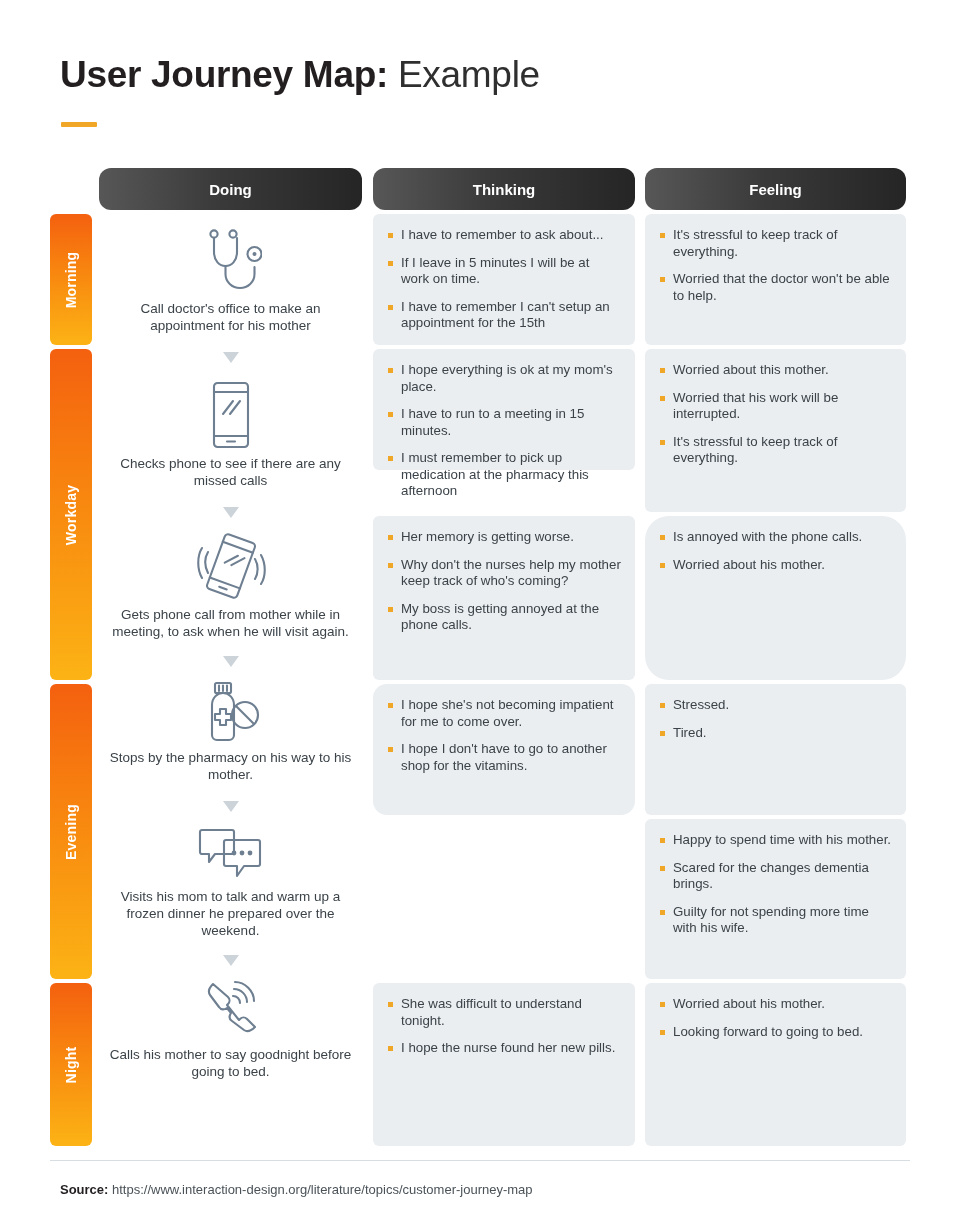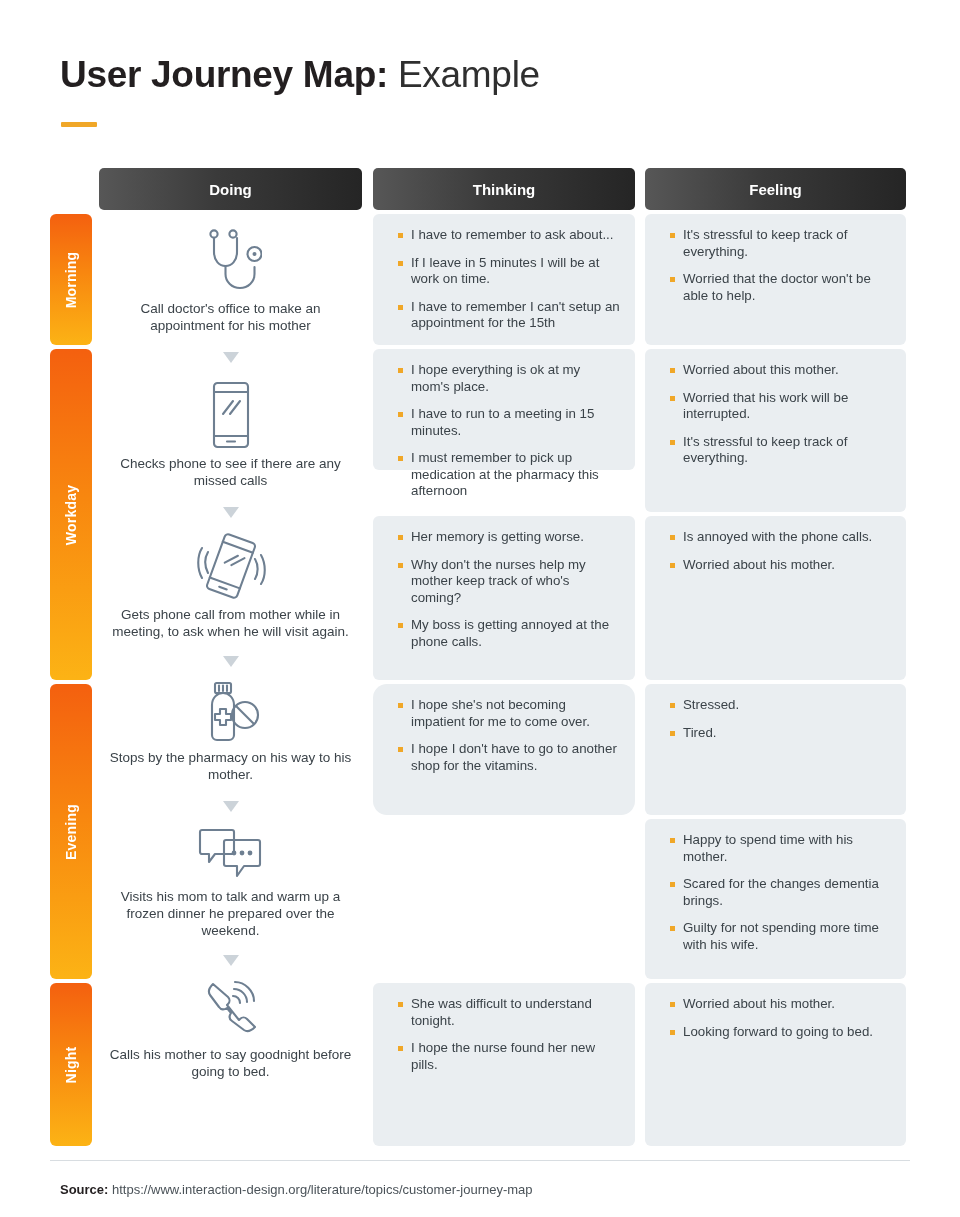--- a/index.html
+++ b/index.html
@@ -19,21 +19,21 @@
   .title .light { font-weight: normal; color: #2f2f2f; }
   .title-rule {
     position: absolute; left: 61px; top: 122px;
     width: 36px; height: 5px; background: #f0a728; border-radius: 1px;
   }
 
   
   .headers { position: absolute; left: 0; top: 168px; width: 960px; height: 42px; }
   .col-head {
     position: absolute; top: 0; height: 42px;
-    border-radius: 5px;
+    border-radius: 12px;
     background: linear-gradient(to right, #575757 0%, #3a3a3a 45%, #252525 100%);
     color: #ffffff; font-weight: bold; font-size: 15px;
     display: flex; align-items: center; justify-content: center;
   }
   .col-head.doing    { left: 99px;  width: 263px; }
   .col-head.thinking { left: 373px; width: 262px; text-align: center; }
   .col-head.feeling  { left: 645px; width: 261px; }
 
   
   .phase {
@@ -63,21 +63,21 @@
     border-left: 8px solid transparent;
     border-right: 8px solid transparent;
     border-top: 11px solid #ccd3d9;
   }
 
   
   .card {
     position: absolute;
     background: #eaeef1;
     border-radius: 6px;
-    padding: 13px 14px 10px 24px;
+    padding: 13px 14px 10px 14px;
   }
   .card.thinking { left: 373px; width: 262px; }
   .card.feeling  { left: 645px; width: 261px; }
   .bullet-list { list-style: none; }
   .bullet-item {
     position: relative;
     padding-left: 14px;
     margin-bottom: 11px;
     font-size: 13.3px; line-height: 16.5px;
     color: #3b4349;
@@ -270,21 +270,21 @@
       <li class="bullet-item">Worried that the doctor won't be able to help.</li>
     </ul>
   </div>
   <div class="card feeling" style="top:349px;height:163px;">
     <ul class="bullet-list">
       <li class="bullet-item">Worried about this mother.</li>
       <li class="bullet-item">Worried that his work will be interrupted.</li>
       <li class="bullet-item">It's stressful to keep track of everything.</li>
     </ul>
   </div>
-  <div class="card feeling" style="top:516px;height:164px;">
+  <div class="card feeling" style="top:516px;height:164px;border-radius:24px;">
     <ul class="bullet-list">
       <li class="bullet-item">Is annoyed with the phone calls.</li>
       <li class="bullet-item">Worried about his mother.</li>
     </ul>
   </div>
   <div class="card feeling" style="top:684px;height:131px;">
     <ul class="bullet-list">
       <li class="bullet-item">Stressed.</li>
       <li class="bullet-item">Tired.</li>
     </ul>

